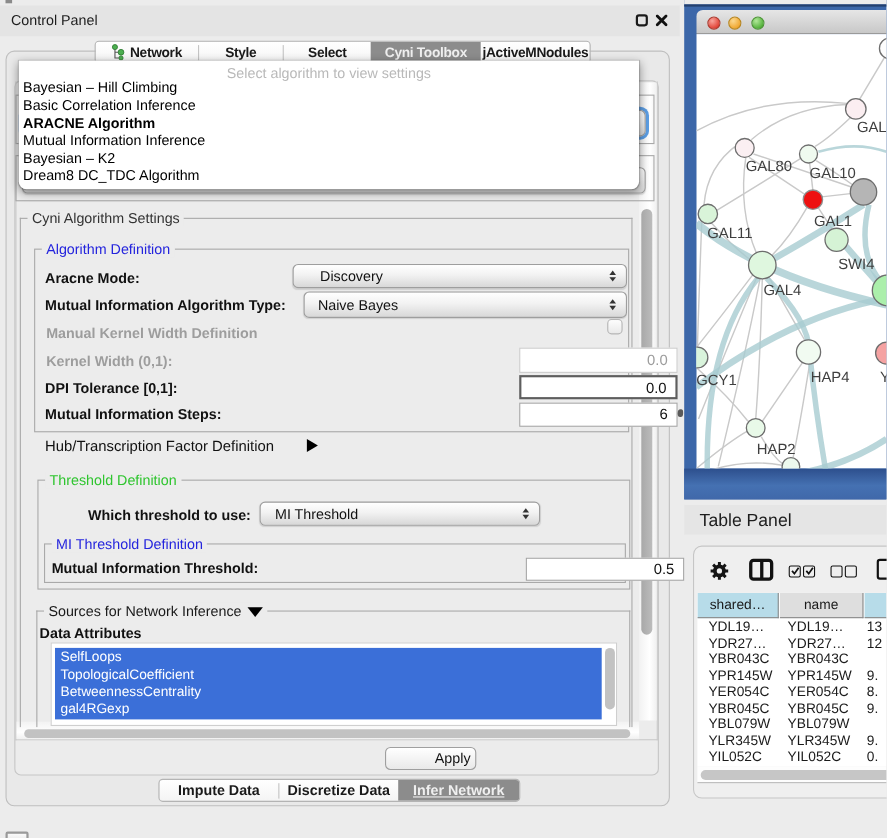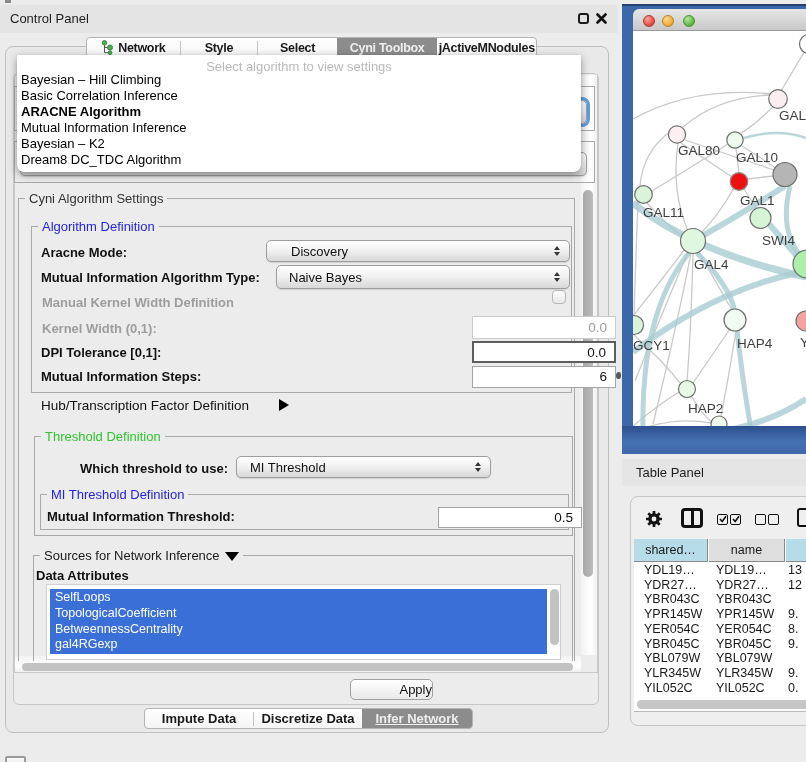--- a/index.html
+++ b/index.html
@@ -104,33 +104,33 @@
       <span class="combotext" style="left:13px;">MI Threshold</span>
       <span class="arrows">
         <span class="arr-up"></span>
         <span class="arr-dn"></span>
       </span>
     </div>
   <div class="abs fs" style="left:40px;top:494px;width:529px;height:36px;">
     <span class="fslab" style="color:#2424dd;">MI Threshold Definition</span>
   </div>
   <div class="abs blab" style="left:47px;top:509px;">Mutual Information Threshold:</div>
-  <div class="abs field" style="left:390px;top:507px;width:144px;height:21px;line-height:19px;border:1px solid #a5a5a5;">0.5</div>
+  <div class="abs field" style="left:430px;top:507px;width:144px;height:21px;line-height:19px;border:1px solid #a5a5a5;">0.5</div>
 
   <div class="abs fs" style="left:33px;top:555px;width:540px;height:106px;border-bottom:none;">
     <span class="fslab" style="color:#1a1a1a;">Sources for Network Inference <span style="display:inline-block;width:0;height:0;border-left:7px solid transparent;border-right:7px solid transparent;border-top:9px solid #000;vertical-align:middle;margin-left:2px;"></span></span>
   </div>
   <div class="abs blab" style="left:36px;top:568px;">Data Attributes</div>
   <div class="abs" style="left:46px;top:584px;width:515px;height:76px;background:#fff;border:1px solid #cfcfcf;overflow:hidden;">
     <div style="position:absolute;left:3px;top:4px;width:497px;height:65px;background:#3b6fd8;"></div>
     <div style="position:absolute;left:8px;top:5px;font-size:12.5px;color:#fff;line-height:15.8px;">SelfLoops<br>TopologicalCoefficient<br>BetweennessCentrality<br>gal4RGexp</div>
     <div style="position:absolute;left:503px;top:4px;width:9px;height:56px;background:#c2c2c2;border-radius:5px;"></div>
   </div>
 
-  <div class="abs" style="left:350px;top:679px;width:83px;height:21px;background:linear-gradient(#ffffff,#e9e9e9);border:1px solid #9f9f9f;border-radius:5px;text-align:right;font-size:13px;color:#111;line-height:19px;padding-left:40px;">Apply</div>
+  <div class="abs" style="left:350px;top:679px;width:83px;height:21px;background:linear-gradient(#ffffff,#e9e9e9);border:1px solid #9f9f9f;border-radius:5px;text-align:center;font-size:13px;color:#111;line-height:19px;padding-left:40px;">Apply</div>
   <div class="abs tabbar" id="bottabs">
     <div class="tab" style="width:108px;">Impute Data</div>
     <div class="tabsep"></div>
     <div class="tab" style="width:108px;">Discretize Data</div>
     <div class="tab tabsel" style="width:110px;text-decoration:underline;">Infer Network</div>
   </div>
 
   <div class="abs tabbar" id="toptabs">
     <div class="tab" style="width:93px;"><svg width="13" height="15" viewBox="0 0 13 15" style="margin-right:4px;">
           <circle cx="3.5" cy="2.8" r="2.3" fill="#4caf50" stroke="#2e7d32" stroke-width="0.8"></circle>
@@ -230,21 +230,21 @@
       <text x="10" y="185.5">GAL11</text>
       <text x="61" y="237.5">GAL4</text>
       <text x="167" y="316">Y</text>
       <text x="104" y="316.5">HAP4</text>
       <text x="0" y="319">GCY1</text>
       <text x="55" y="381.5">HAP2</text>
     </g>
   </svg>
 
   <div class="abs" style="left:622px;top:459px;width:184px;height:27px;background:#e5e5e5;"></div>
-  <div class="abs" style="left:636px;top:465px;font-size:13px;color:#1d1d1d;">Table Panel</div>
+  <div class="abs" style="left:636px;top:465px;font-size:16px;color:#1d1d1d;">Table Panel</div>
   <div class="abs" style="left:630px;top:496px;width:185px;height:230px;background:#efefef;border:1px solid #c6c6c6;border-radius:8px;"></div>
 
   <svg class="abs" style="left:644px;top:509px;" width="20" height="20" viewBox="0 0 20 20">
       <g fill="#151515">
         <circle cx="10" cy="10" r="5.8"></circle>
         <g stroke="#151515" stroke-width="2.7">
           <path d="M10 2 L10 18 M2 10 L18 10 M4.3 4.3 L15.7 15.7 M15.7 4.3 L4.3 15.7"></path>
         </g>
         <circle cx="10" cy="10" r="2.4" fill="#efefef"></circle>
       </g>

